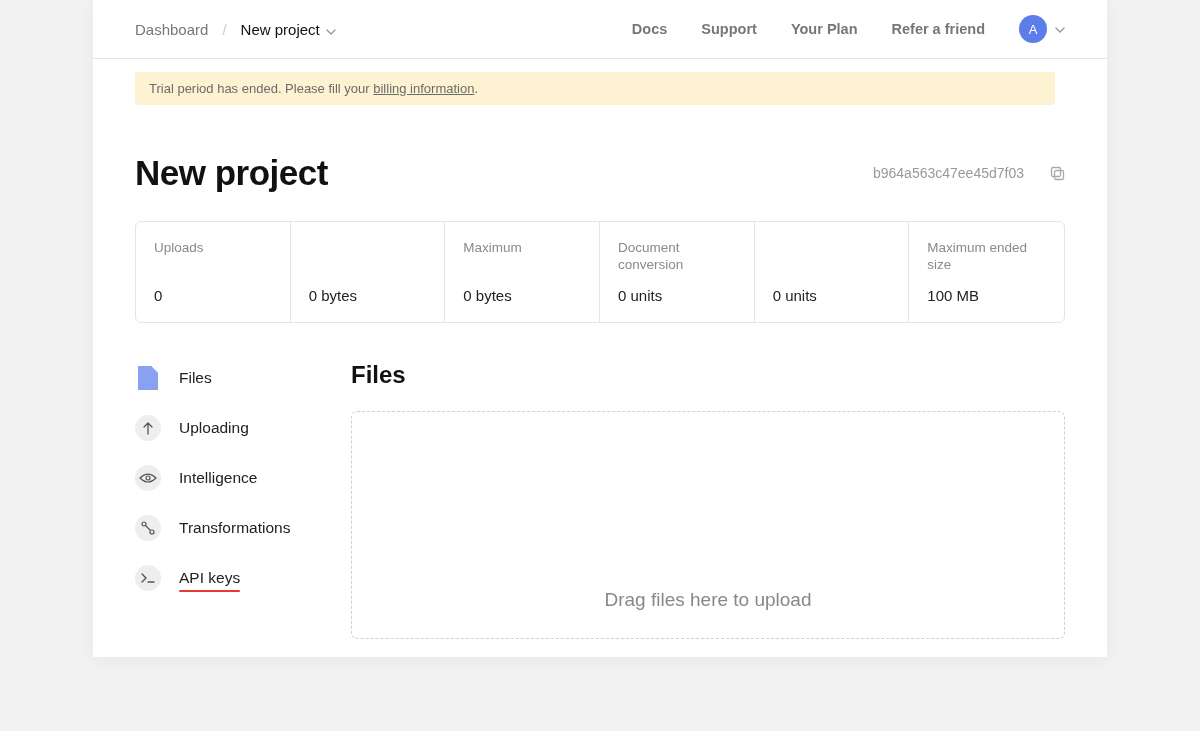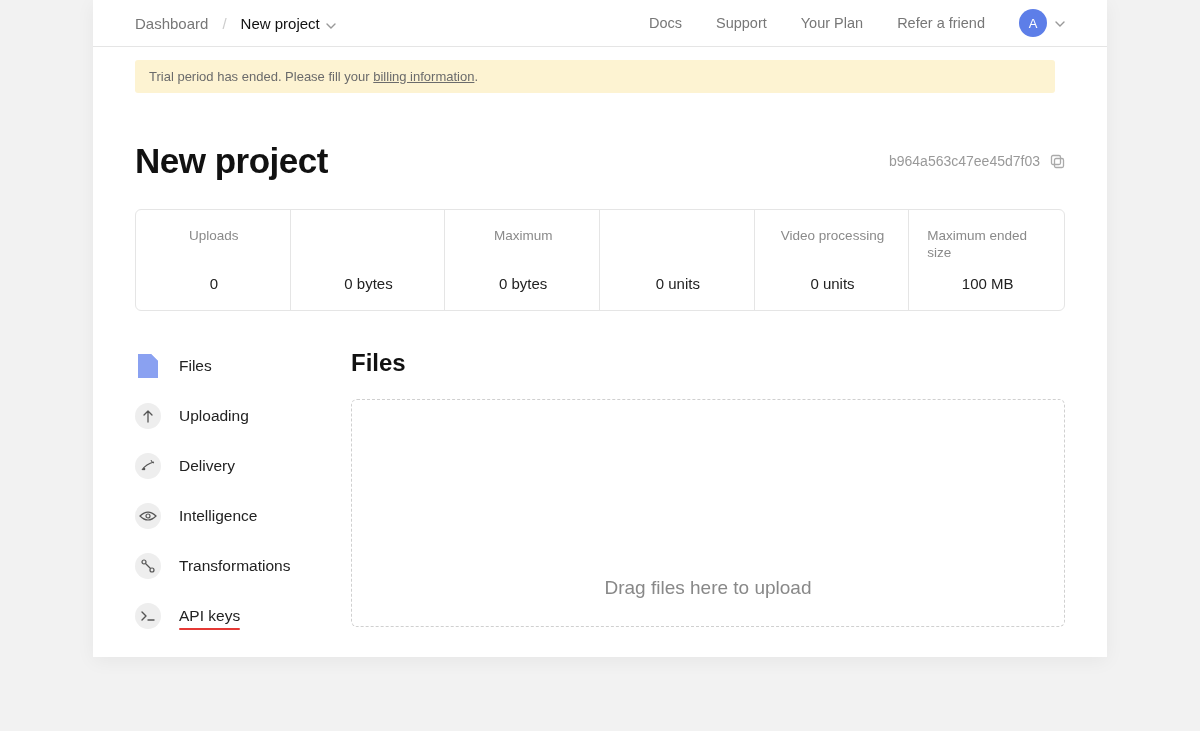--- a/index.html
+++ b/index.html
@@ -16,34 +16,34 @@
     position: relative;
     width: 1014px;
     height: 657px;
     margin-left: 93px;
     margin-top: 0;
     background: #fff;
     box-shadow: 0 4px 18px rgba(0,0,0,0.05);
   }
   
   .topbar {
-    height: 47px;
+    height: 59px;
     border-bottom: 1px solid #e5e5e5;
     display: flex;
     align-items: center;
     padding: 0 42px;
     background: #fff;
   }
   .breadcrumb { display: flex; align-items: center; gap: 14px; }
   .crumb-dashboard { color: #777; font-size: 15px; }
   .crumb-sep { color: #ccc; font-size: 15px; }
   .crumb-project { color: #111; font-size: 15px; display: flex; align-items: center; gap: 6px; }
   .crumb-project .chev { color: #999; }
   .nav-right { margin-left: auto; display: flex; align-items: center; gap: 34px; }
-  .nav-link { color: #777; font-size: 14.5px; cursor: pointer; }
+  .nav-link { color: #777; font-size: 14.5px; cursor: pointer; font-weight: bold; }
   .avatar-wrap { display: flex; align-items: center; gap: 8px; cursor: pointer; }
   .avatar {
     width: 28px; height: 28px; border-radius: 50%;
     background: #5d7ee8; color: #fff;
     display: flex; align-items: center; justify-content: center;
     font-size: 13px; font-weight: 500;
   }
   .av-chev { color: #999; font-size: 12px; }
 
   
@@ -56,37 +56,36 @@
     color: #6b6b6b;
   }
   .notice a { color: #6b6b6b; text-decoration: underline; cursor: pointer; }
 
   
   .title-row {
     margin: 48px 42px 0 42px;
     display: flex; align-items: center;
   }
   .page-title { font-size: 35px; font-weight: 700; color: #111; letter-spacing: -0.5px; }
-  .project-id-wrap { margin-left: auto; display: flex; align-items: center; gap: 10px; color: #999; font-size: 14px; }
+  .project-id-wrap { margin-left: auto; display: flex; align-items: center; gap: 26px; color: #999; font-size: 14px; }
   .copy-icon { width: 15px; height: 15px; display:inline-block; }
 
   
   .stats {
     margin: 28px 42px 0 42px;
     border: 1px solid #e5e5e5;
     border-radius: 6px;
     display: grid;
     grid-template-columns: repeat(6, 1fr);
   }
   .stat {
     padding: 18px 16px 18px 18px;
     border-right: 1px solid #e5e5e5;
     display: flex; flex-direction: column;
     min-height: 100px;
-    align-items: center;
   }
   .stat:last-child { border-right: none; }
   .stat-label { color: #8a8a8a; font-size: 13.5px; line-height: 1.25; min-height: 34px; }
   .stat-value { color: #222; font-size: 15px; margin-top: auto; }
 
   
   .lower {
     margin: 38px 42px 0 42px;
     display: flex;
     gap: 16px;
@@ -199,24 +198,24 @@
       <div class="stat-value">0</div>
     </div>
     <div class="stat">
       <div class="stat-value">0 bytes</div>
     </div>
     <div class="stat">
       <div class="stat-label">Maximum</div>
       <div class="stat-value">0 bytes</div>
     </div>
     <div class="stat">
+      <div class="stat-label">Document conversion</div>
       <div class="stat-value">0 units</div>
     </div>
     <div class="stat">
-      <div class="stat-label">Video processing</div>
       <div class="stat-value">0 units</div>
     </div>
     <div class="stat">
       <div class="stat-label">Maximum ended size</div>
       <div class="stat-value">100 MB</div>
     </div>
   </div>
 
   <div class="lower">
     <div class="side">
@@ -233,30 +232,20 @@
 
       <div class="side-item">
         <span class="side-icon">
           <svg width="16" height="16" viewBox="0 0 16 16">
               <path d="M8 14 V3 M4 7 L8 3 L12 7" stroke="#555" stroke-width="1.3" fill="none" stroke-linecap="round" stroke-linejoin="round"></path>
             </svg>
         </span>
         <span class="side-label">Uploading</span>
       </div>
 
-      <div class="side-item">
-        <span class="side-icon">
-          <svg width="16" height="16" viewBox="0 0 16 16">
-            <path d="M2 12 Q6 6 14 4" stroke="#555" stroke-width="1.2" fill="none"></path>
-            <circle cx="4" cy="11" r="1.3" fill="#555"></circle>
-            <path d="M11 2 l1 2 l2 1" stroke="#555" stroke-width="1" fill="none"></path>
-          </svg>
-        </span>
-        <span class="side-label">Delivery</span>
-      </div>
 
       <div class="side-item">
         <span class="side-icon">
           <svg width="18" height="12" viewBox="0 0 18 12">
             <path d="M1 6 Q9 -2 17 6 Q9 14 1 6 Z" fill="none" stroke="#555" stroke-width="1.2"></path>
             <circle cx="9" cy="6" r="2" fill="none" stroke="#555" stroke-width="1.2"></circle>
           </svg>
         </span>
         <span class="side-label">Intelligence</span>
       </div>

